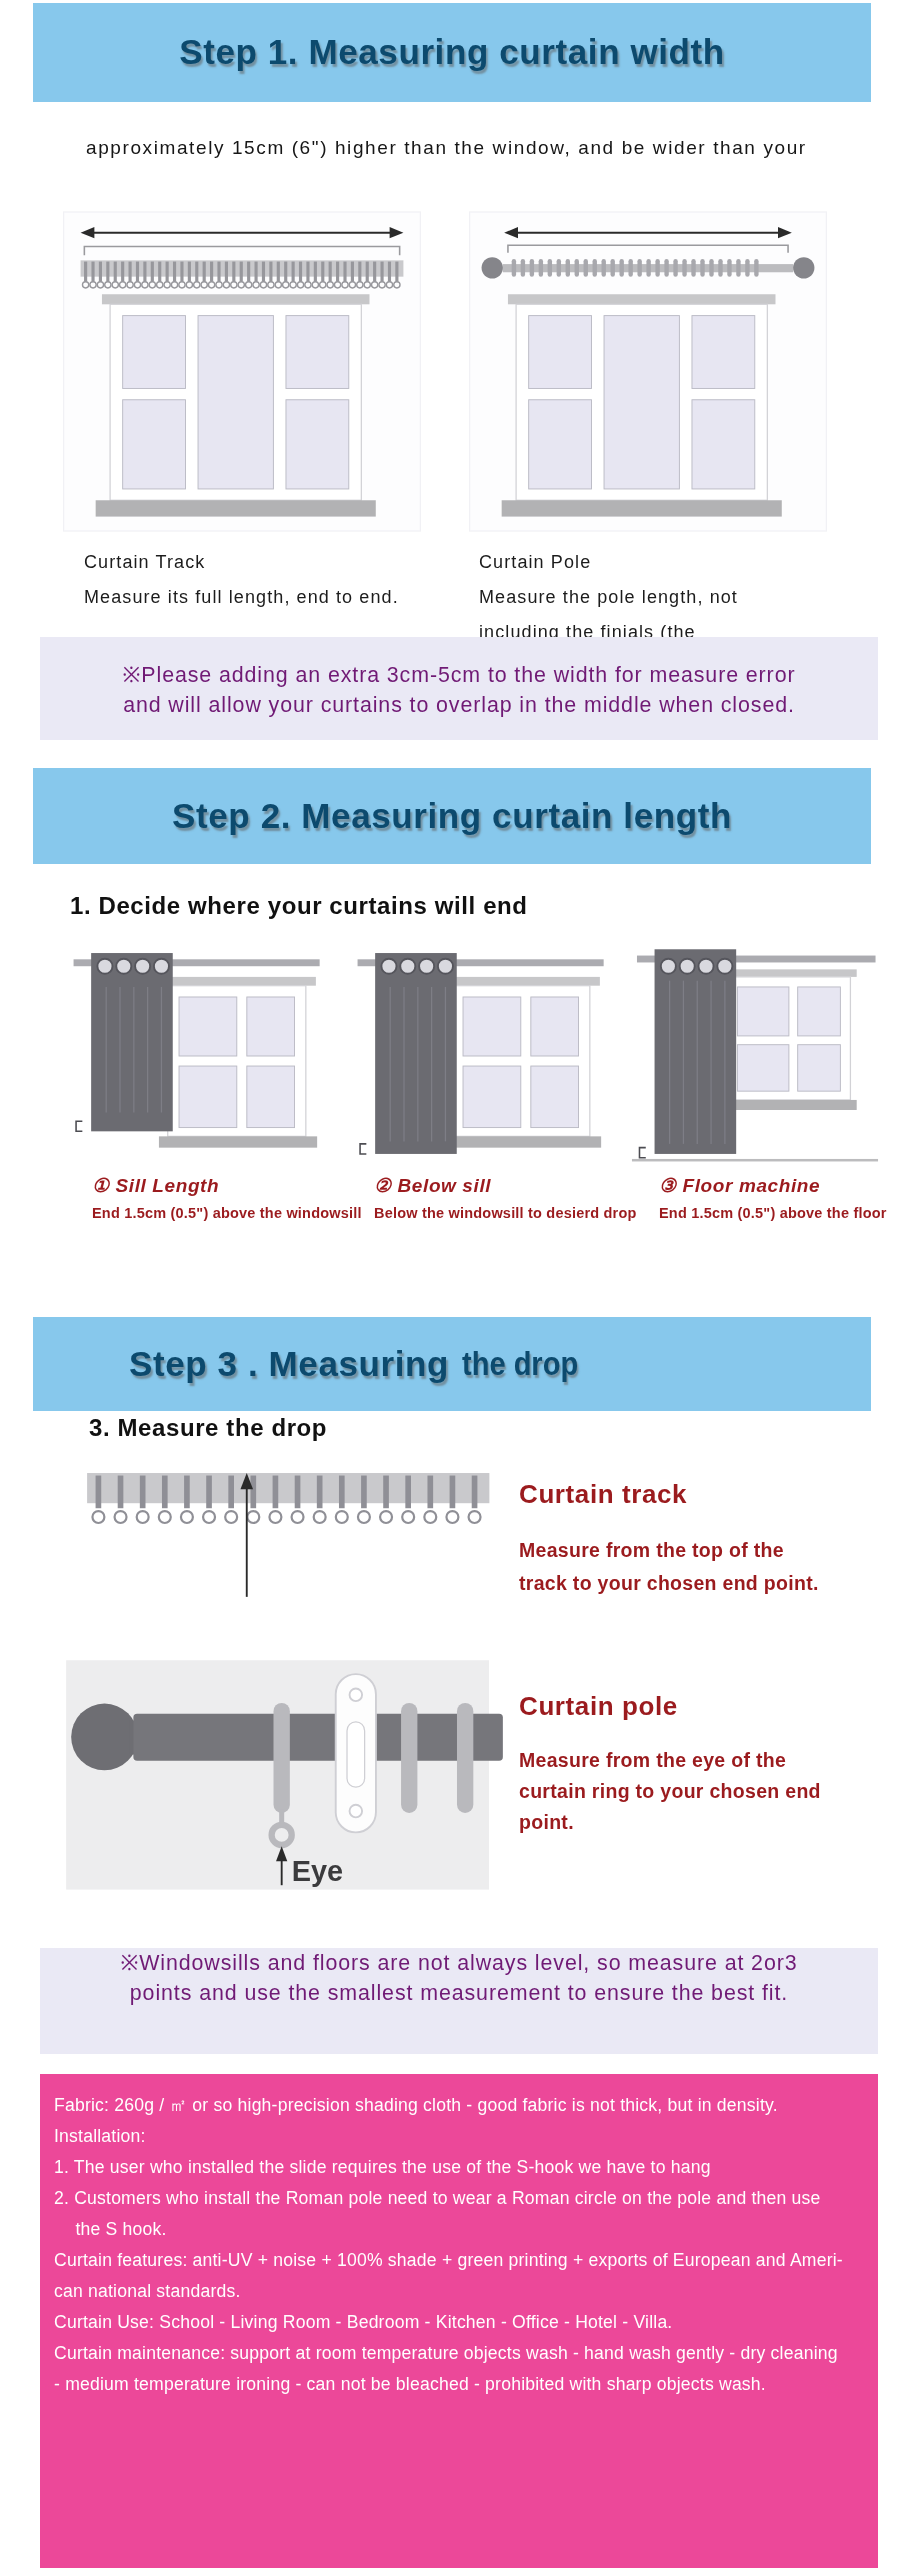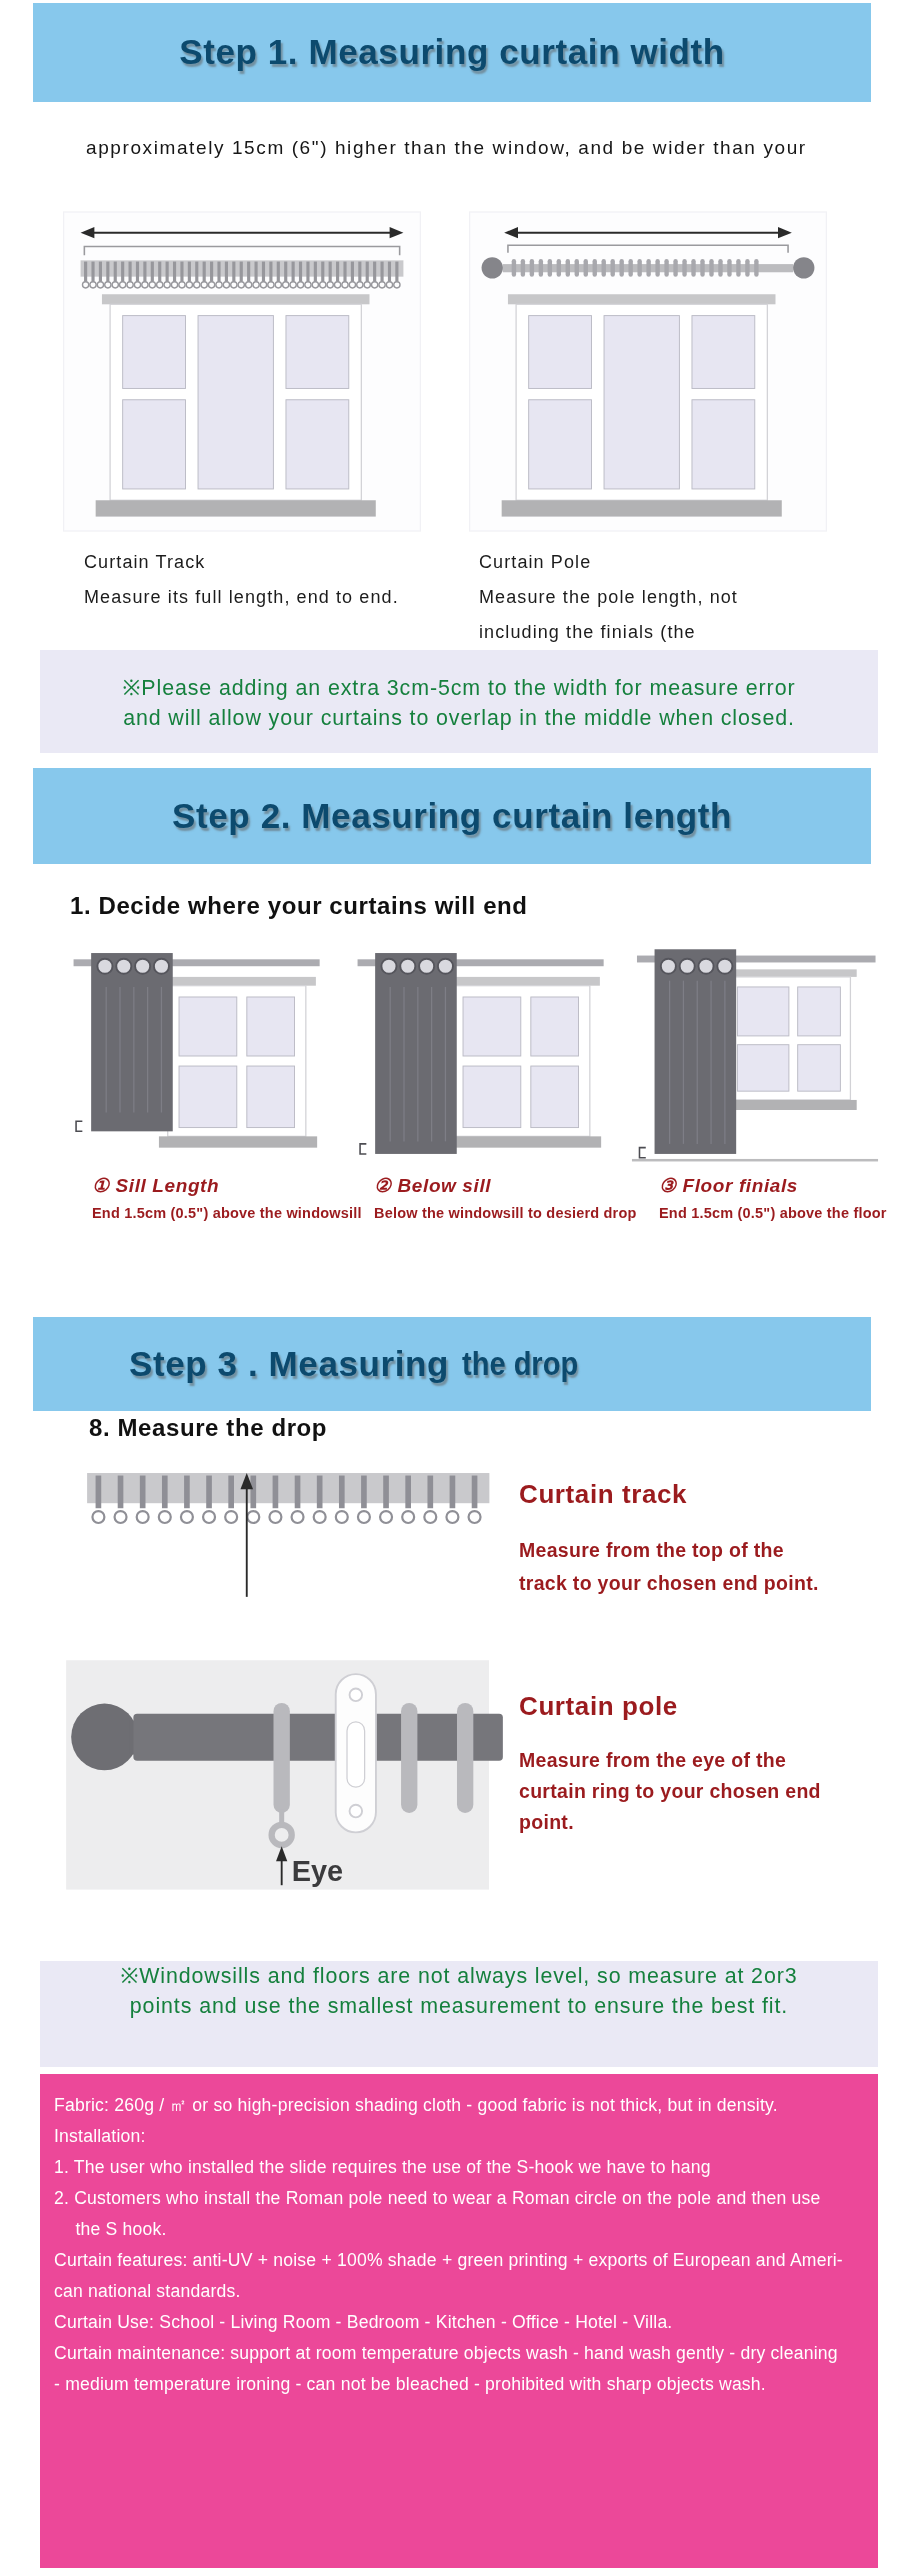--- a/index.html
+++ b/index.html
@@ -8,22 +8,22 @@
   .abs{position:absolute;}
   .bluebar{left:33px;width:838px;background:#87C8EC;color:#0c4a6e;display:flex;align-items:center;
            justify-content:center;font-weight:bold;font-size:35px;letter-spacing:0.6px;
            text-shadow:1.9px 2.5px 1.9px rgba(96,96,96,0.55);}
   .bluebar.left-align{justify-content:flex-start;padding-left:96px;box-sizing:border-box;margin-top:26px;}
   .t3sub{display:inline-block;transform:scaleX(0.88);transform-origin:left center;font-size:33px;
          letter-spacing:0;margin-left:12.6px;}
   .intro{left:86px;top:131px;width:799px;font-size:19px;line-height:33px;letter-spacing:1.6px;
          color:#161616;}
   .capblock{top:545px;font-size:18px;line-height:35px;letter-spacing:1.1px;color:#1c1c1c;}
-  .pinknote{left:40px;width:838px;background:#EAE9F5;color:#15803d;text-align:center;
-            font-size:21.4px;line-height:30px;letter-spacing:0.9px;box-sizing:border-box;margin-top:13px;}
+  .pinknote{left:40px;width:838px;background:#EAE9F5;color:#701a75;text-align:center;
+            font-size:21.4px;line-height:30px;letter-spacing:0.9px;box-sizing:border-box;}
   .h-black{font-weight:bold;color:#111111;font-size:24px;letter-spacing:0.6px;}
   .diagcap{color:#9B1B1E;}
   .diagcap .lbl{font-size:19px;font-weight:bold;letter-spacing:0.6px;font-style:italic;}
   .diagcap .dsc{font-size:14.5px;font-weight:bold;margin-top:7.5px;letter-spacing:0.2px;}
   .redhead{color:#9B1B1E;font-weight:bold;font-size:26px;letter-spacing:0.6px;}
   .redbody{color:#9B1B1E;font-weight:bold;font-size:19.5px;letter-spacing:0.3px;}
   .bluesec{left:40px;top:2074px;width:838px;height:494px;background:#ec4899;box-sizing:border-box;
            padding:16.4px 19px 0 14px;color:#ffffff;font-size:17.6px;line-height:31px;letter-spacing:0.2px;}
   .bluesec .indent{padding-left:21.4px;}
 </style>
@@ -310,30 +310,30 @@
 
   <div class="abs diagcap" style="left:92px;top:1174px;">
     <div class="lbl">① Sill Length</div>
     <div class="dsc">End 1.5cm (0.5") above the windowsill</div>
   </div>
   <div class="abs diagcap" style="left:374px;top:1174px;">
     <div class="lbl">② Below sill</div>
     <div class="dsc">Below the windowsill to desierd drop</div>
   </div>
   <div class="abs diagcap" style="left:659px;top:1174px;">
-    <div class="lbl">③ Floor finials</div>
+    <div class="lbl">③ Floor machine</div>
     <div class="dsc">End 1.5cm (0.5") above the floor</div>
   </div>
 
   <div class="abs bluebar left-align" style="top:1291px;height:94px;">
     <span>Step 3 . Measuring</span>
     <span class="t3sub">the drop</span>
   </div>
 
-  <div class="abs h-black" style="left:89px;top:1414px;">8. Measure the drop</div>
+  <div class="abs h-black" style="left:89px;top:1414px;">3. Measure the drop</div>
 
   <svg class="abs" style="left:82px;top:1468px;" width="415" height="132" viewBox="0 0 660 210">
     <rect x="8" y="8" width="640" height="48" fill="#c9c9cc"></rect>
     <g id="hooks-track-closeup">
         <rect x="21.5" y="12" width="9" height="52" fill="#8f8f96"></rect>
         <circle cx="26" cy="78" r="9.5" fill="#ffffff" stroke="#8f8f96" stroke-width="3.5"></circle>
         <rect x="56.7" y="12" width="9" height="52" fill="#8f8f96"></rect>
         <circle cx="61.2" cy="78" r="9.5" fill="#ffffff" stroke="#8f8f96" stroke-width="3.5"></circle>
         <rect x="91.9" y="12" width="9" height="52" fill="#8f8f96"></rect>
         <circle cx="96.4" cy="78" r="9.5" fill="#ffffff" stroke="#8f8f96" stroke-width="3.5"></circle>

